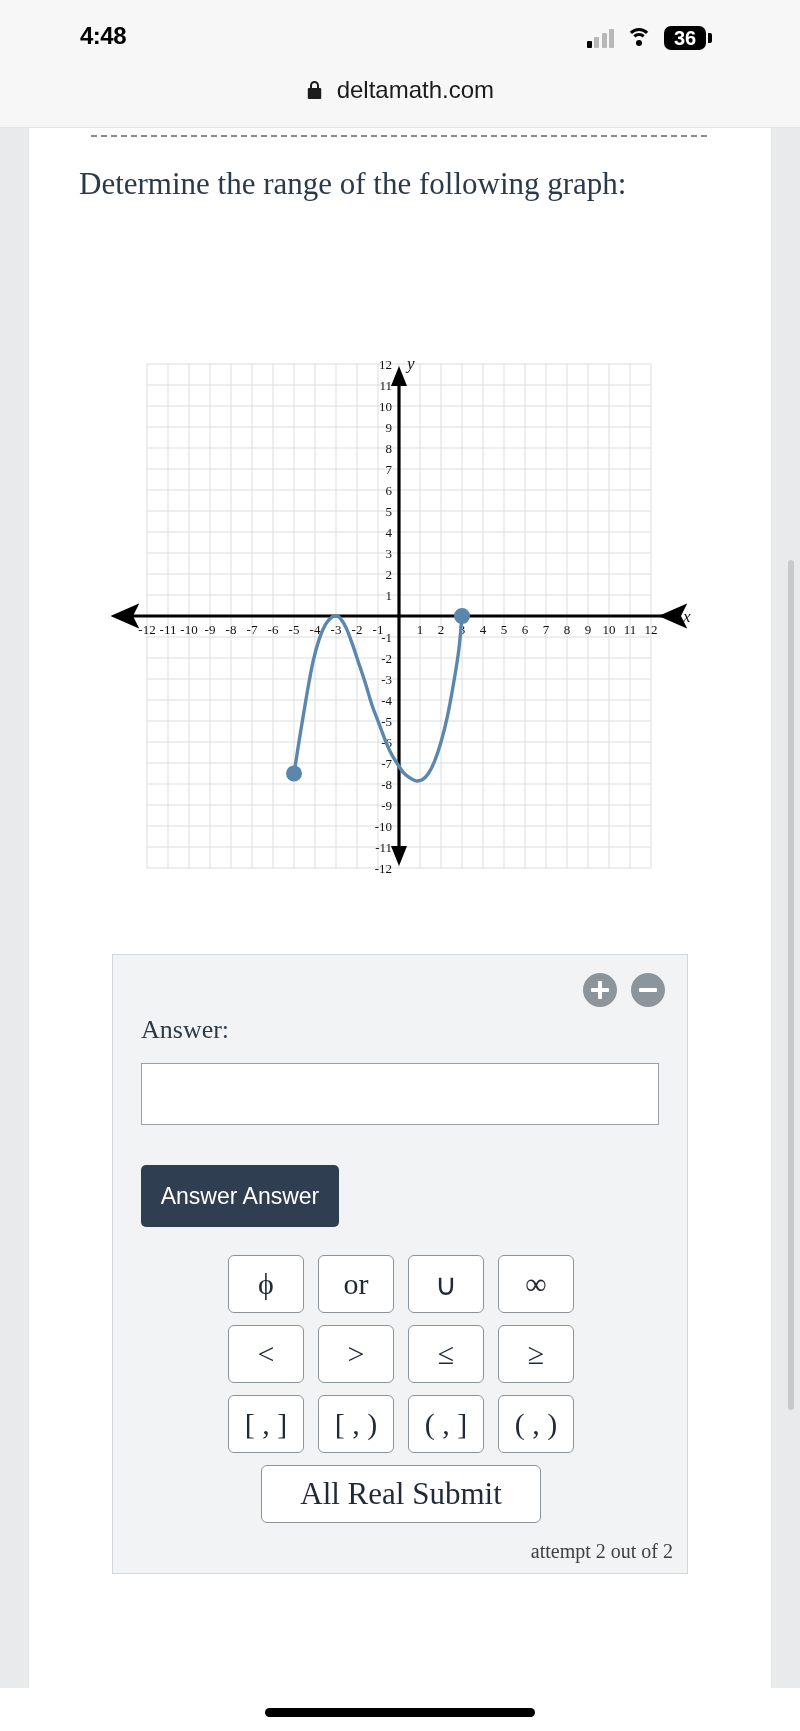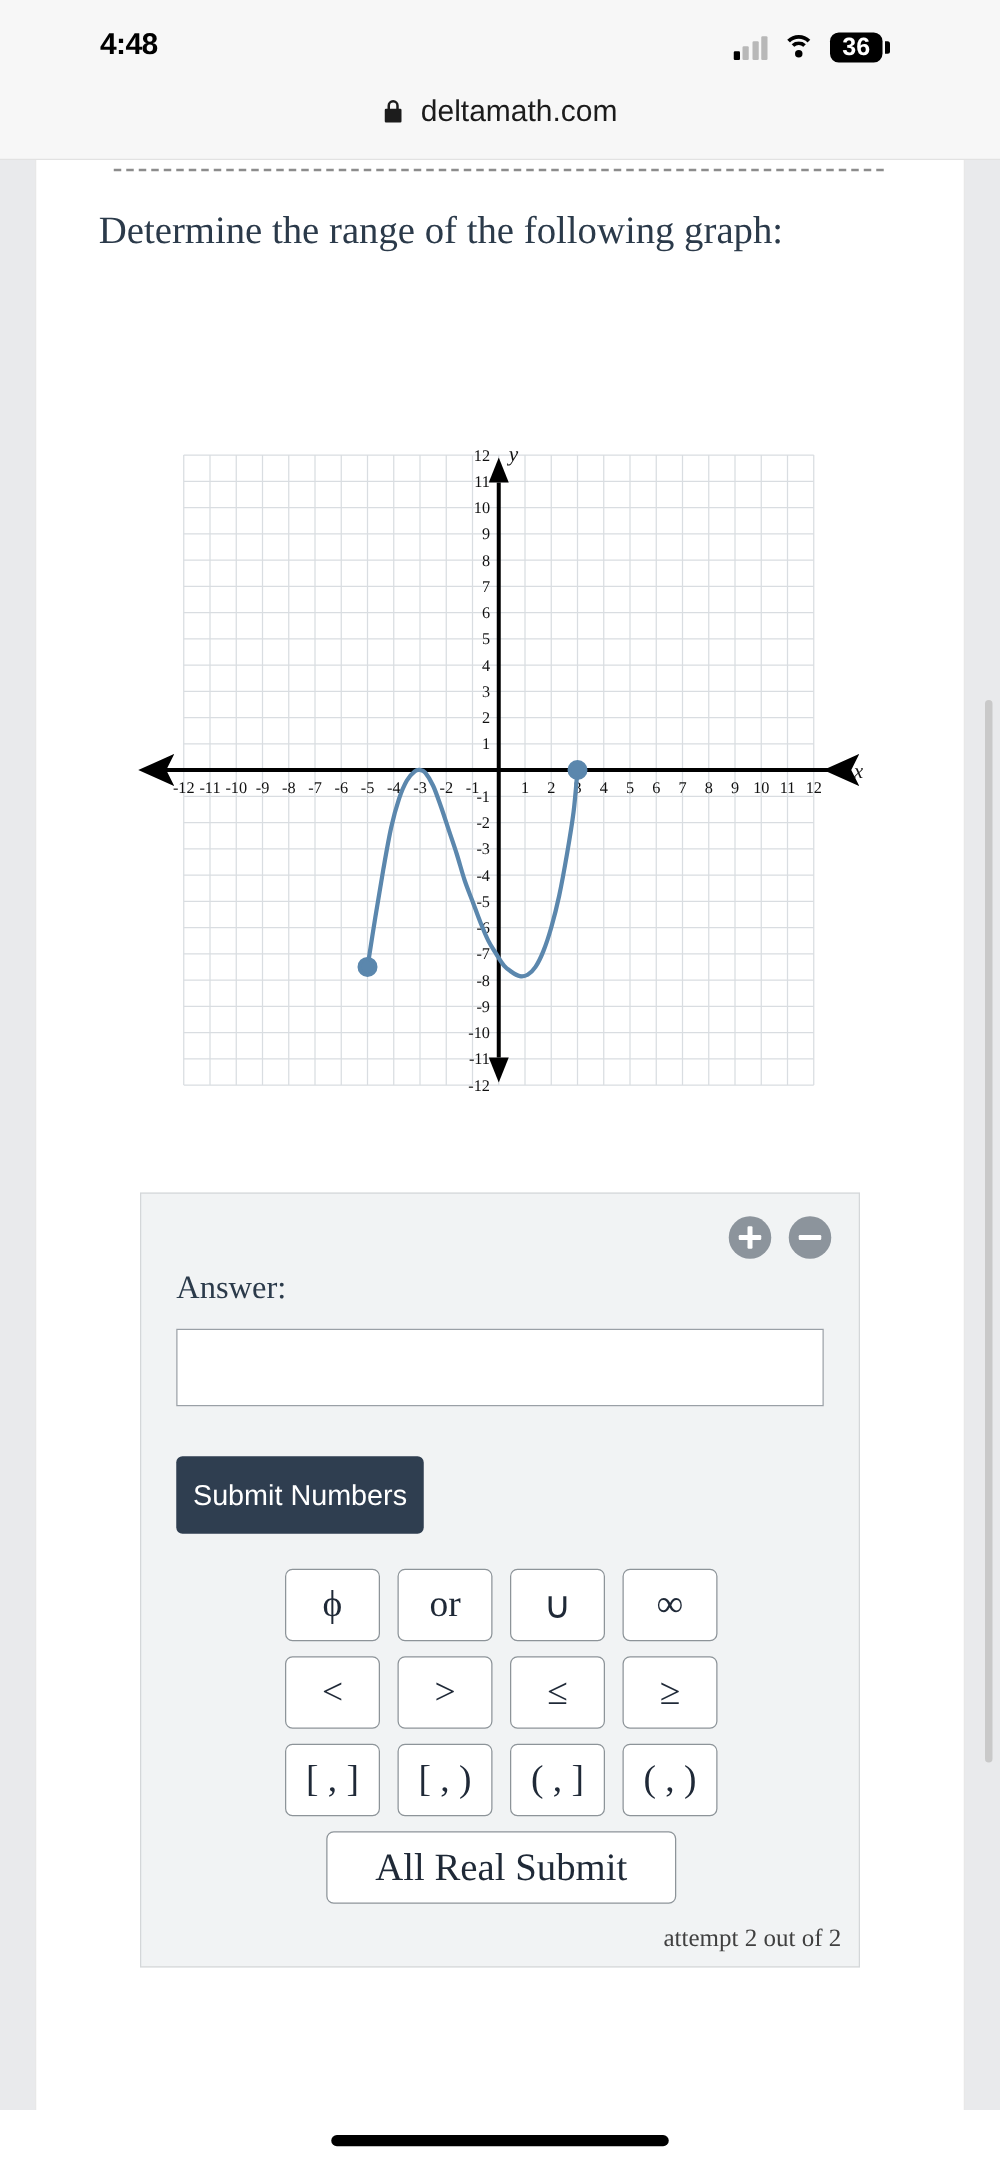--- a/index.html
+++ b/index.html
@@ -359,21 +359,21 @@
       </div>
       <div class="circ-btn">
         <div class="h"></div>
       </div>
     </div>
 
     <div class="answer-label">Answer:</div>
 
     <input class="answer-input" type="text" placeholder="" style="">
 
-    <button class="submit-btn">Submit Numbers</button>
+    <button class="submit-btn">Answer Answer</button>
 
     <div class="keypad">
       <div class="kp-row">
         <div class="kp-key">ϕ</div>
         <div class="kp-key">or</div>
         <div class="kp-key">∪</div>
         <div class="kp-key">∞</div>
       </div>
       <div class="kp-row">
         <div class="kp-key">&lt;</div>

